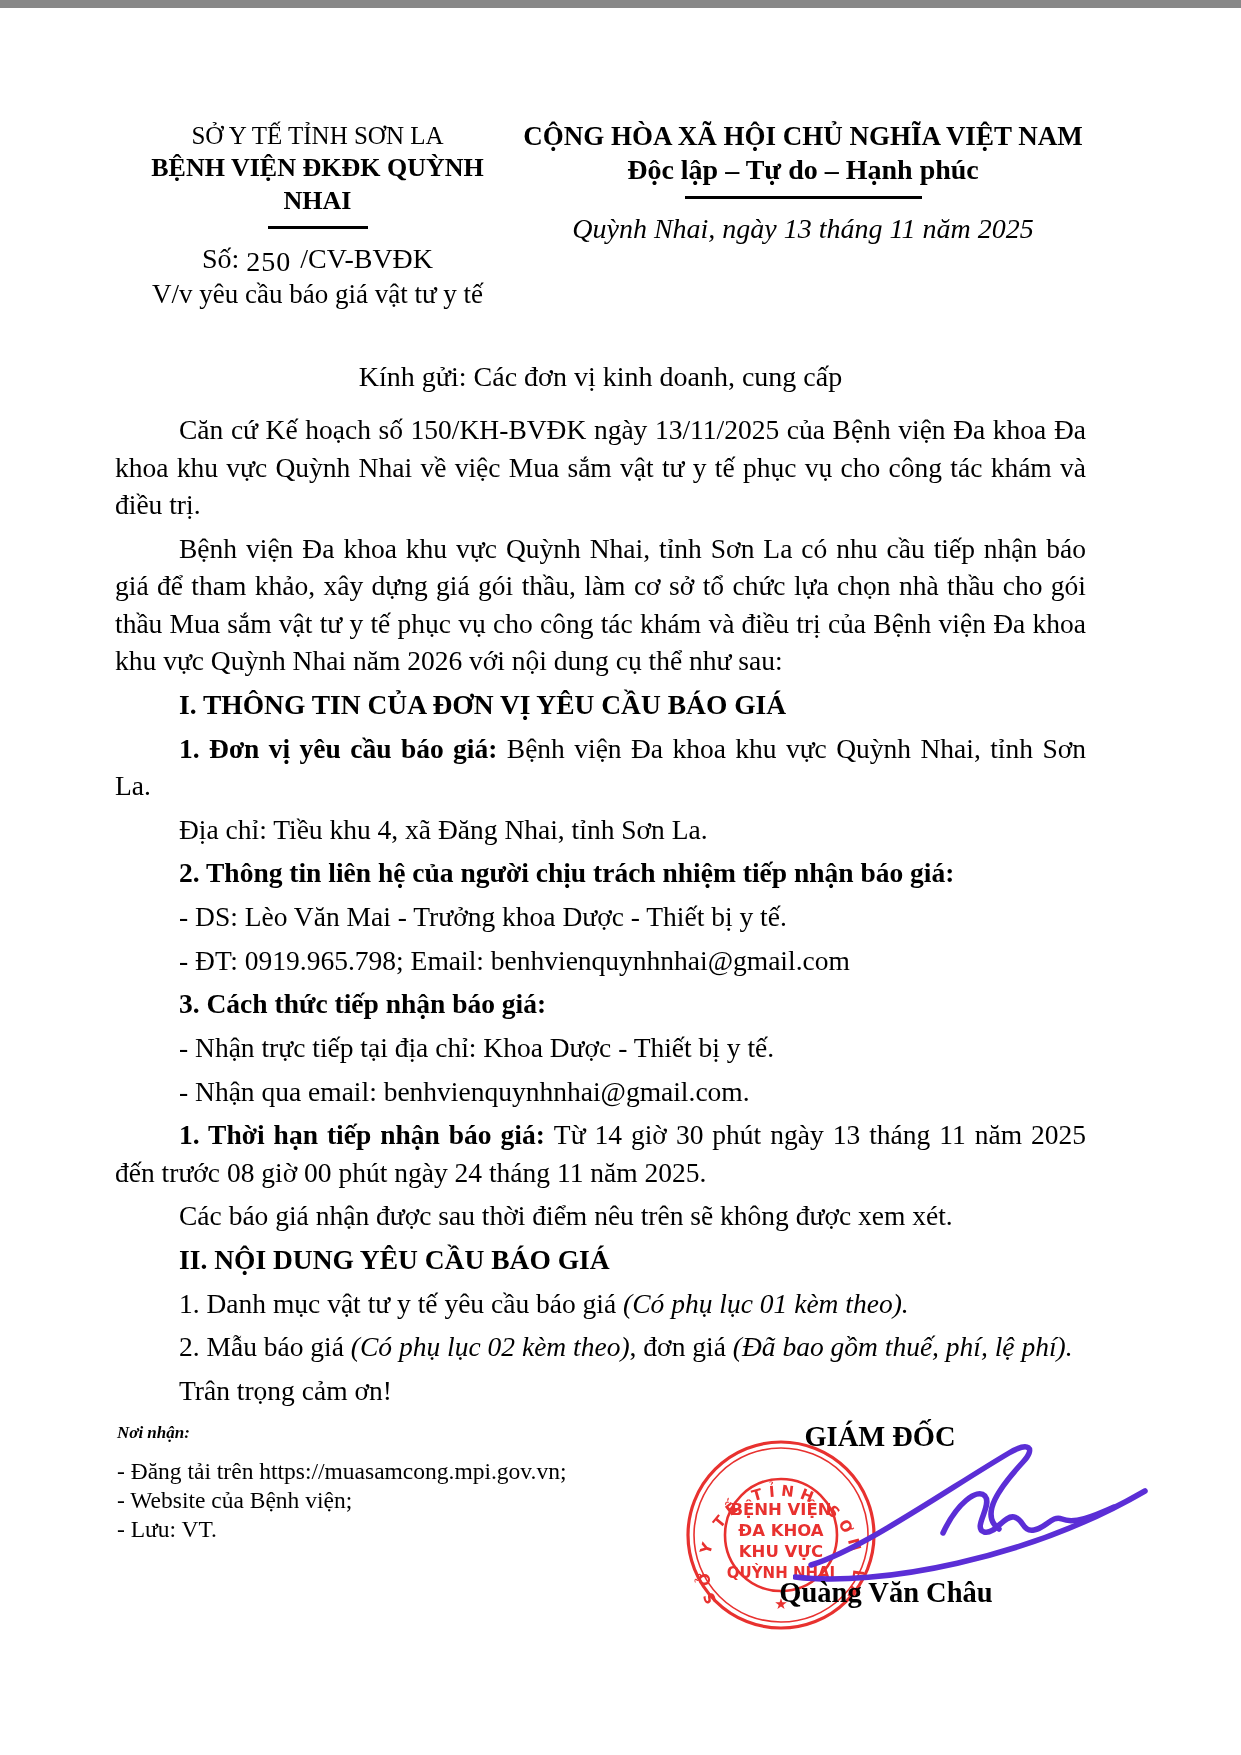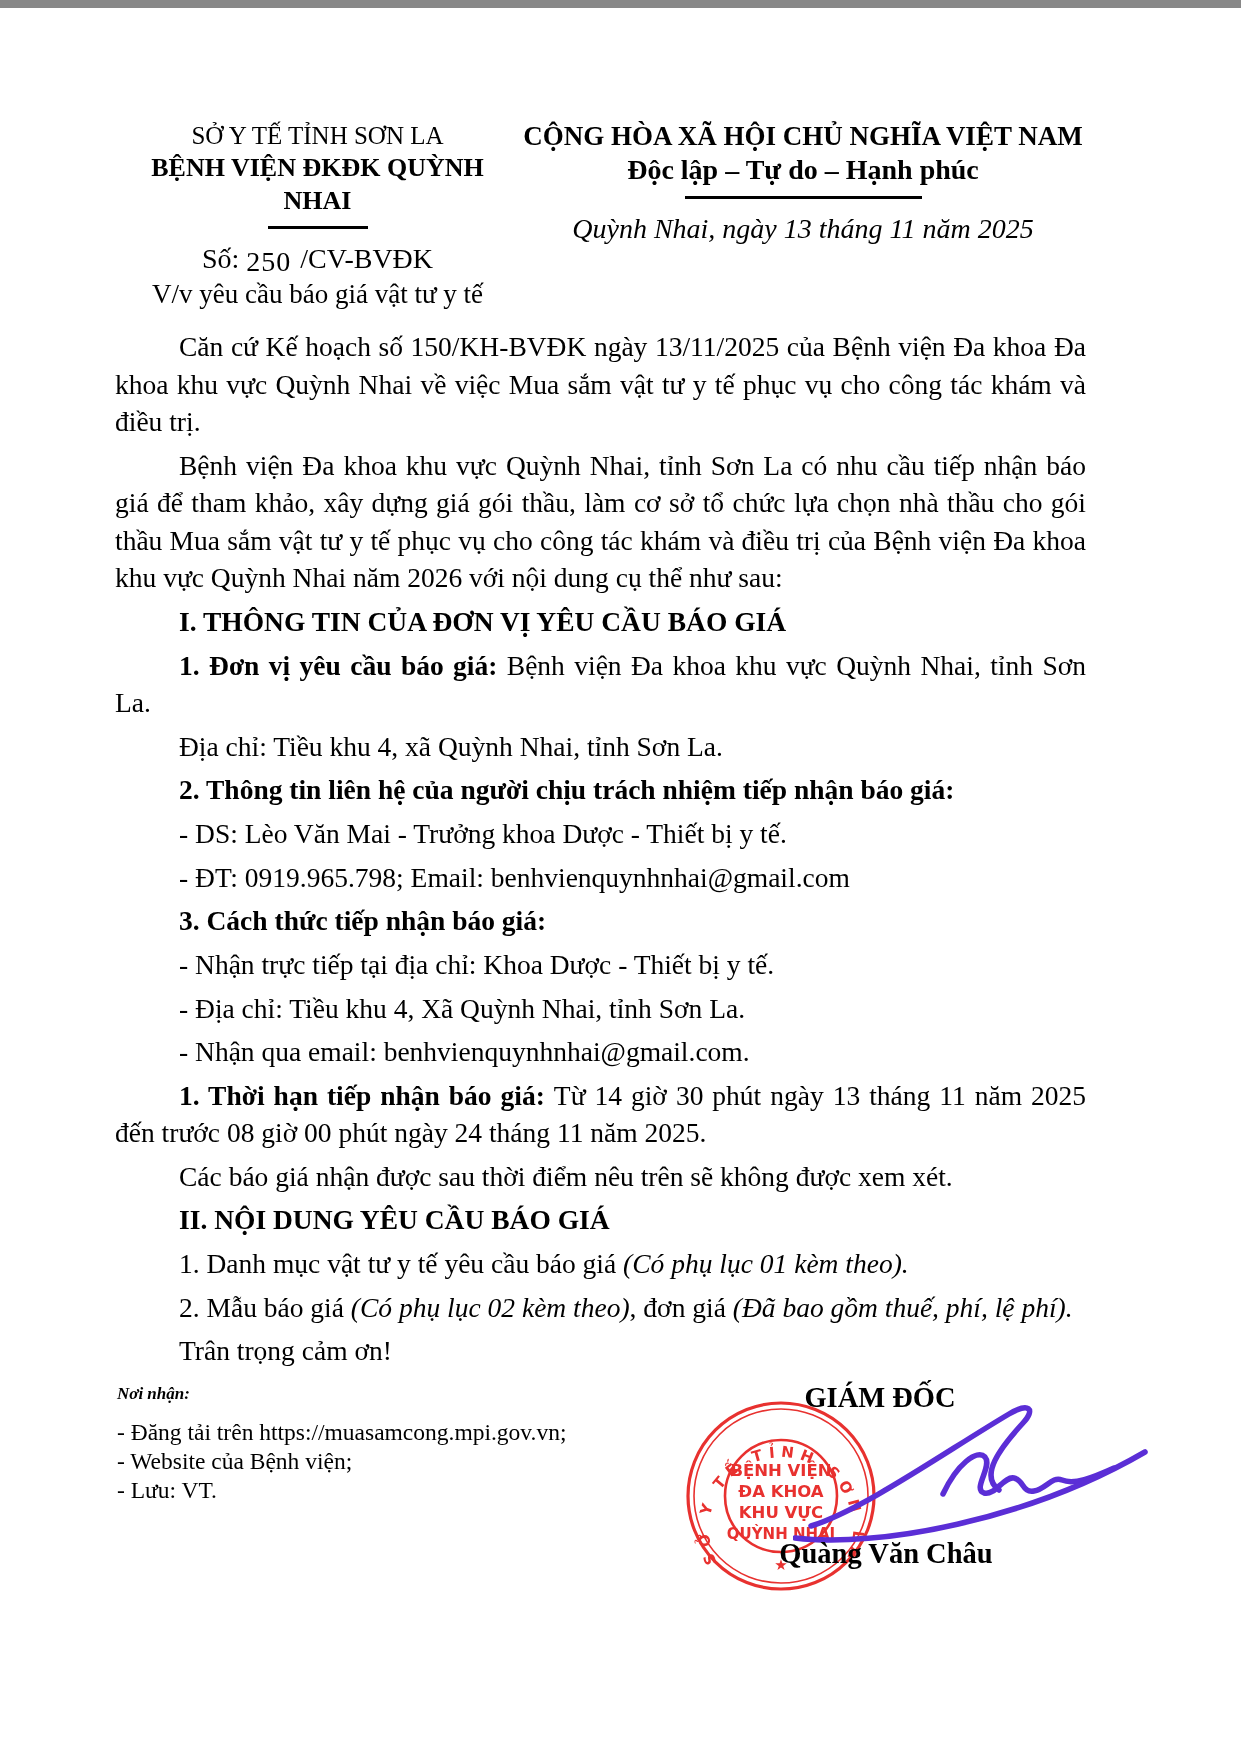--- a/index.html
+++ b/index.html
@@ -62,38 +62,38 @@
       <div class="subject">V/v yêu cầu báo giá vật tư y tế</div>
     </div>
     <div class="hdr-right">
       <div class="hr1">CỘNG HÒA XÃ HỘI CHỦ NGHĨA VIỆT NAM</div>
       <div class="hr2">Độc lập – Tự do – Hạnh phúc</div>
       <hr class="rule-r">
       <div class="dateline">Quỳnh Nhai, ngày 13 tháng 11 năm 2025</div>
     </div>
   </div>
 
+  <div class="salutation">Kính gửi: Các đơn vị kinh doanh, cung cấp</div>
 
   <div class="bodytext">
     <p class="para">Căn cứ Kế hoạch số 150/KH-BVĐK ngày 13/11/2025 của Bệnh viện Đa khoa Đa khoa khu vực Quỳnh Nhai về việc Mua sắm vật tư y tế phục vụ cho công tác khám và điều trị.</p>
     <p class="para">Bệnh viện Đa khoa khu vực Quỳnh Nhai, tỉnh Sơn La có nhu cầu tiếp nhận báo giá để tham khảo, xây dựng giá gói thầu, làm cơ sở tổ chức lựa chọn nhà thầu cho gói thầu Mua sắm vật tư y tế  phục vụ cho công tác khám và điều trị của Bệnh viện Đa khoa khu vực Quỳnh Nhai năm 2026 với nội dung cụ thể như sau:</p>
 
     <p class="hline">I.  THÔNG TIN CỦA ĐƠN VỊ YÊU CẦU BÁO GIÁ</p>
 
     <p class="para"><span class="b">1.  Đơn vị yêu cầu báo giá: </span><span>Bệnh viện Đa khoa khu vực Quỳnh Nhai, tỉnh Sơn La.</span></p>
 
-    <p class="para single">Địa chỉ: Tiều khu 4, xã Quỳnh Nhai, tỉnh Sơn La.</p>
+    <p class="para single">Địa chỉ: Tiều khu 4, xã Đăng Nhai, tỉnh Sơn La.</p>
 
     <p class="hline">2. Thông tin liên hệ của người chịu trách nhiệm tiếp nhận báo giá:</p>
     <p class="para single">- DS: Lèo Văn Mai - Trưởng khoa Dược - Thiết bị y tế.</p>
     <p class="para single">- ĐT: 0919.965.798; Email: benhvienquynhnhai@gmail.com</p>
 
     <p class="hline">3. Cách thức tiếp nhận báo giá:</p>
     <p class="para single">- Nhận trực tiếp tại địa chỉ: Khoa Dược - Thiết bị y tế.</p>
-    <p class="para single">- Địa chỉ: Tiều khu 4, Xã Quỳnh Nhai, tỉnh Sơn La.</p>
     <p class="para single">- Nhận qua email: benhvienquynhnhai@gmail.com.</p>
 
     <p class="para"><span class="b">1. Thời hạn tiếp nhận báo giá: </span><span>Từ 14 giờ 30 phút ngày 13 tháng 11 năm 2025 đến trước 08 giờ 00 phút ngày 24 tháng 11 năm 2025.</span></p>
 
     <p class="para single">Các báo giá nhận được sau thời điểm nêu trên sẽ không được xem xét.</p>
 
     <p class="hline">II. NỘI DUNG YÊU CẦU BÁO GIÁ</p>
 
     <p class="para single"><span>1. Danh mục vật tư y tế yêu cầu báo giá </span><span class="i">(Có phụ lục 01 kèm theo).</span></p>
 

